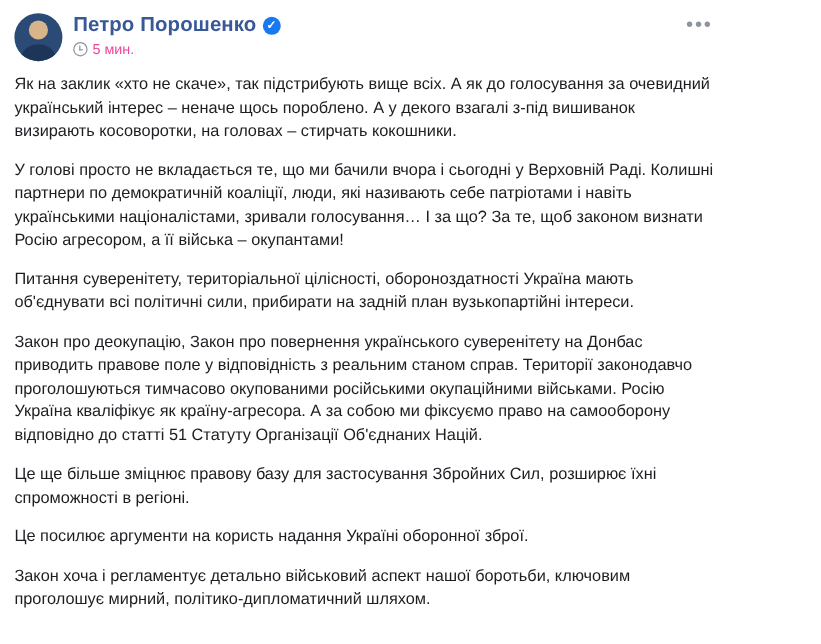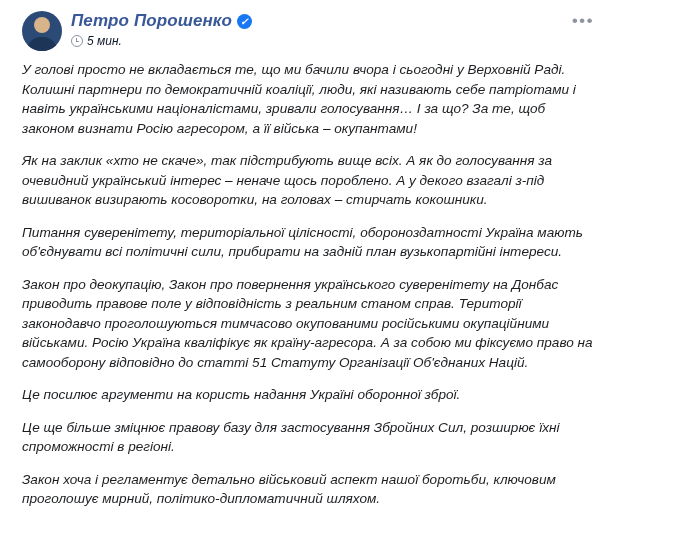--- a/index.html
+++ b/index.html
@@ -12,23 +12,22 @@
     background: #ffffff;
     font-family: "Liberation Sans", sans-serif;
     color: #1c1e21;
     overflow: hidden;
   }
   .post {
     width: 608px;
     height: 537px;
     background: #ffffff;
     box-sizing: border-box;
-    padding: 10px 12px 0 22px;
+    padding: 10px 12px 0 12px;
     position: relative;
-    font-style: italic;
   }
   .post-header {
     display: flex;
     align-items: flex-start;
     position: relative;
     height: 46px;
   }
   .avatar {
     width: 40px;
     height: 40px;
@@ -119,21 +118,21 @@
     content: "";
     position: absolute;
     left: 4px;
     top: 5px;
     width: 3px;
     height: 1px;
     background: #8d949e;
   }
   .timestamp {
     font-size: 12px;
-    color: #0f172a;
+    color: #ec4899;
   }
   .more-menu {
     position: absolute;
     right: 2px;
     top: 4px;
     color: #8d949e;
     font-size: 17px;
     letter-spacing: 1.5px;
     line-height: 14px;
     cursor: pointer;
@@ -169,23 +168,23 @@
       </div>
       <div class="meta-row">
         <span class="clock-icon"></span>
         <span class="timestamp">5 мин.</span>
       </div>
     </div>
     <div class="more-menu">•••</div>
   </div>
 
   <div class="post-body">
+    <p>Як на заклик «хто не скаче», так підстрибують вище всіх. А як до голосування за очевидний український інтерес – неначе щось пороблено. А у декого взагалі з-під вишиванок визирають косоворотки, на головах – стирчать кокошники.</p>
     <p>У голові просто не вкладається те, що ми бачили вчора і сьогодні у Верховній Раді. Колишні партнери по демократичній коаліції, люди, які називають себе патріотами і навіть українськими націоналістами, зривали голосування… І за що? За те, щоб законом визнати Росію агресором, а її війська – окупантами!</p>
-    <p>Як на заклик «хто не скаче», так підстрибують вище всіх. А як до голосування за очевидний український інтерес – неначе щось пороблено. А у декого взагалі з-під вишиванок визирають косоворотки, на головах – стирчать кокошники.</p>
     <p>Питання суверенітету, територіальної цілісності, обороноздатності Україна мають об'єднувати всі політичні сили, прибирати на задній план вузькопартійні інтереси.</p>
     <p>Закон про деокупацію, Закон про повернення українського суверенітету на Донбас приводить правове поле у відповідність з реальним станом справ. Території законодавчо проголошуються тимчасово окупованими російськими окупаційними військами. Росію Україна кваліфікує як країну-агресора. А за собою ми фіксуємо право на самооборону відповідно до статті 51 Статуту Організації Об'єднаних Націй.</p>
+    <p>Це ще більше зміцнює правову базу для застосування Збройних Сил, розширює їхні спроможності в регіоні.</p>
     <p>Це посилює аргументи на користь надання Україні оборонної зброї.</p>
-    <p>Це ще більше зміцнює правову базу для застосування Збройних Сил, розширює їхні спроможності в регіоні.</p>
     <p>Закон хоча і регламентує детально військовий аспект нашої боротьби, ключовим проголошує мирний, політико-дипломатичний шляхом.</p>
 
   </div>
 
 </div>
 
 </body></html>

